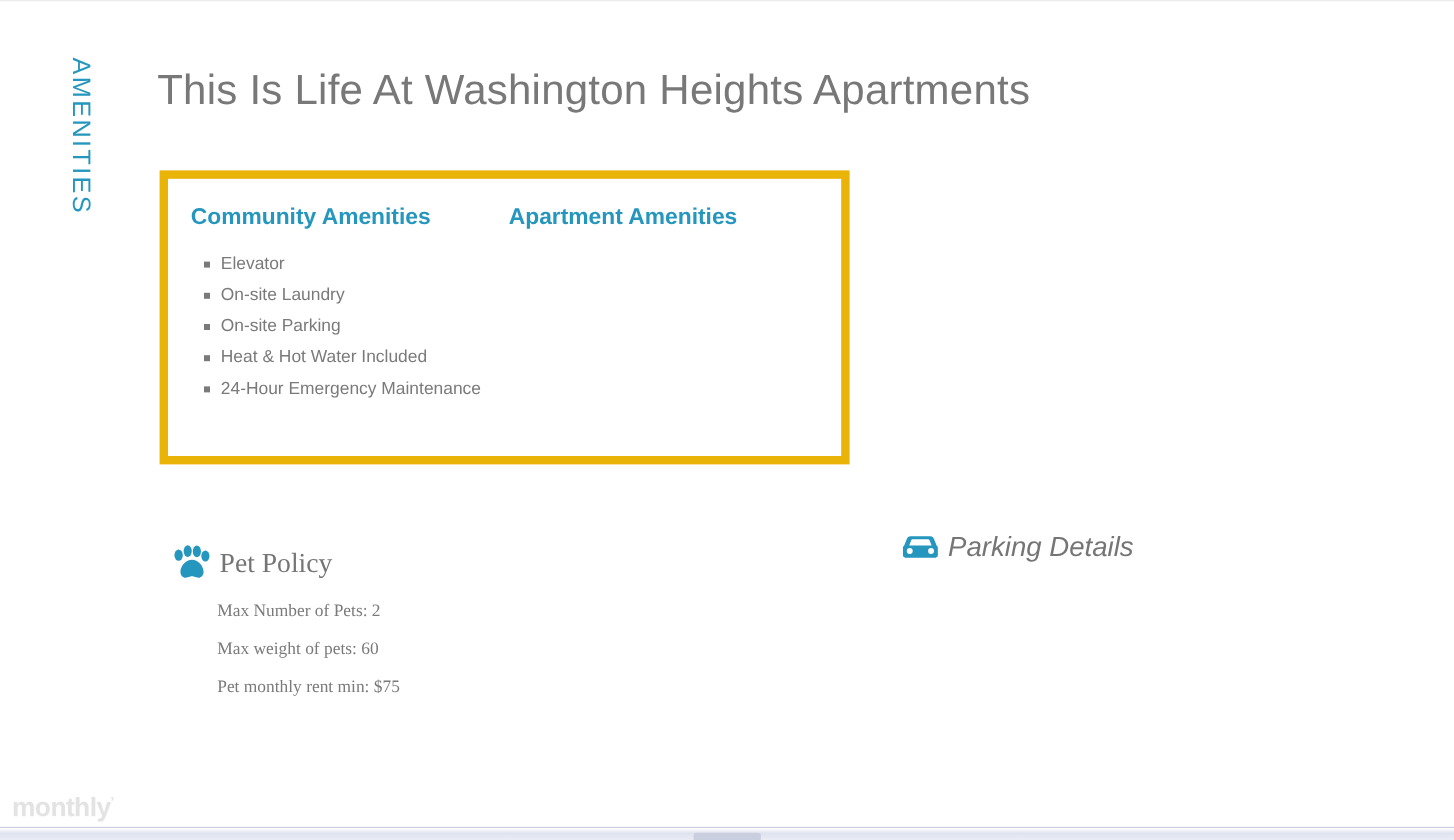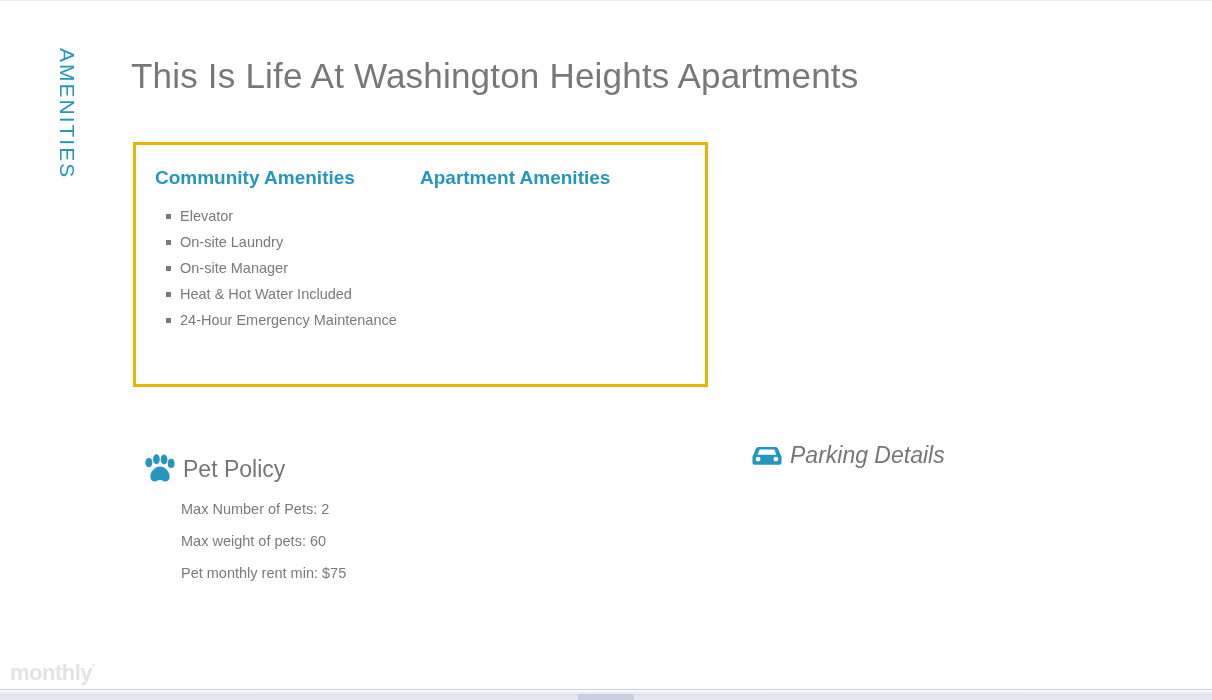--- a/index.html
+++ b/index.html
@@ -58,21 +58,21 @@
     white-space: nowrap;
     line-height: 1.2;
   }
   
   .amen-box {
     position: absolute;
     left: 133px;
     top: 142px;
     width: 575px;
     height: 245px;
-    border: 3px solid #eab308;
+    border: 7px solid #eab308;
     box-sizing: border-box;
     background: #ffffff;
   }
   .amen-cols {
     display: flex;
     padding: 22px 0 0 19px;
   }
   .amen-col {
     box-sizing: border-box;
   }
@@ -105,21 +105,21 @@
     top: 8px;
     width: 5px;
     height: 5px;
     background: #7a7a7a;
     display: block;
   }
   
   .detail-section {
     position: absolute;
   }
-  .detail-section.pets { left: 141px; top: 449px; width: 600px; }
+  .detail-section.pets { left: 141px; top: 449px; width: 600px; font-family: Liberation Serif, serif; }
   .detail-section.parking { left: 748px; top: 435px; width: 430px; font-style: italic; }
 
   .sec-head {
     display: flex;
     align-items: center;
     height: 42px;
     margin-bottom: 8px;
   }
   .sec-icon {
     width: 38px;
@@ -202,21 +202,21 @@
           <li>
             <span class="bullet"></span>
             <span>Elevator</span>
           </li>
           <li>
             <span class="bullet"></span>
             <span>On-site Laundry</span>
           </li>
           <li>
             <span class="bullet"></span>
-            <span>On-site Manager</span>
+            <span>On-site Parking</span>
           </li>
           <li>
             <span class="bullet"></span>
             <span>Heat &amp; Hot Water Included</span>
           </li>
           <li>
             <span class="bullet"></span>
             <span>24-Hour Emergency Maintenance</span>
           </li>
         </ul>

